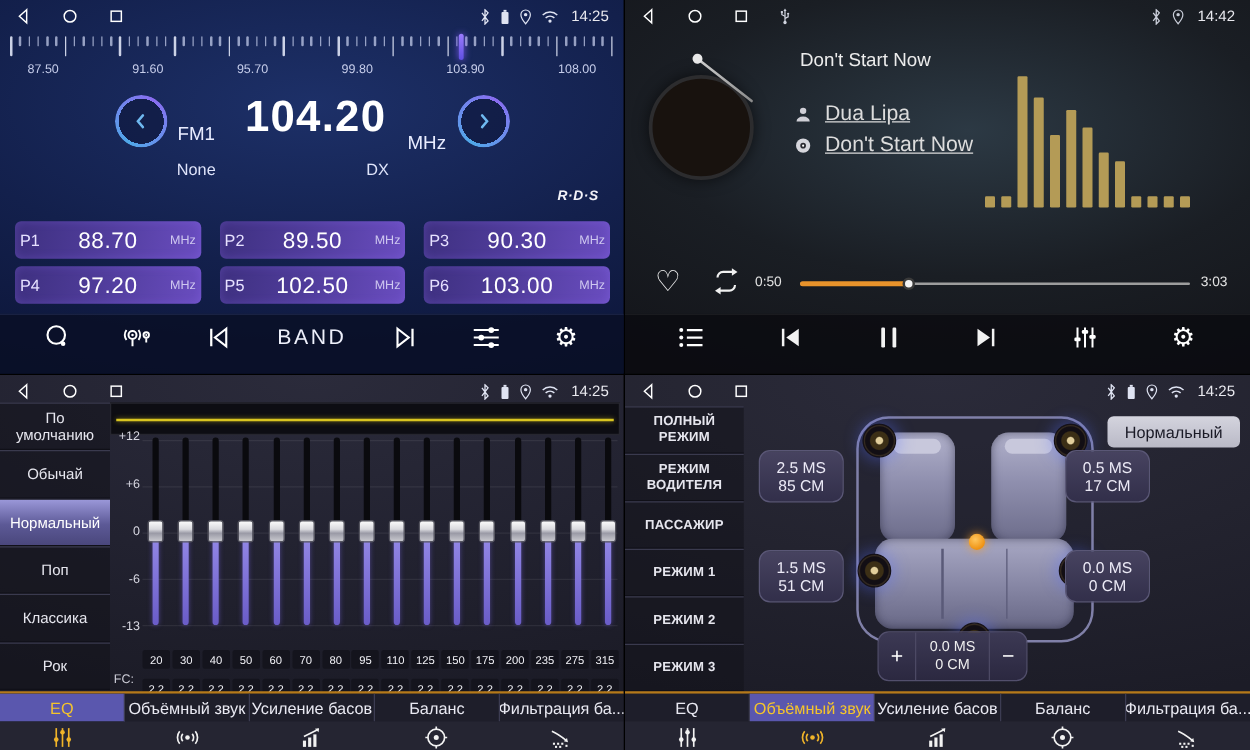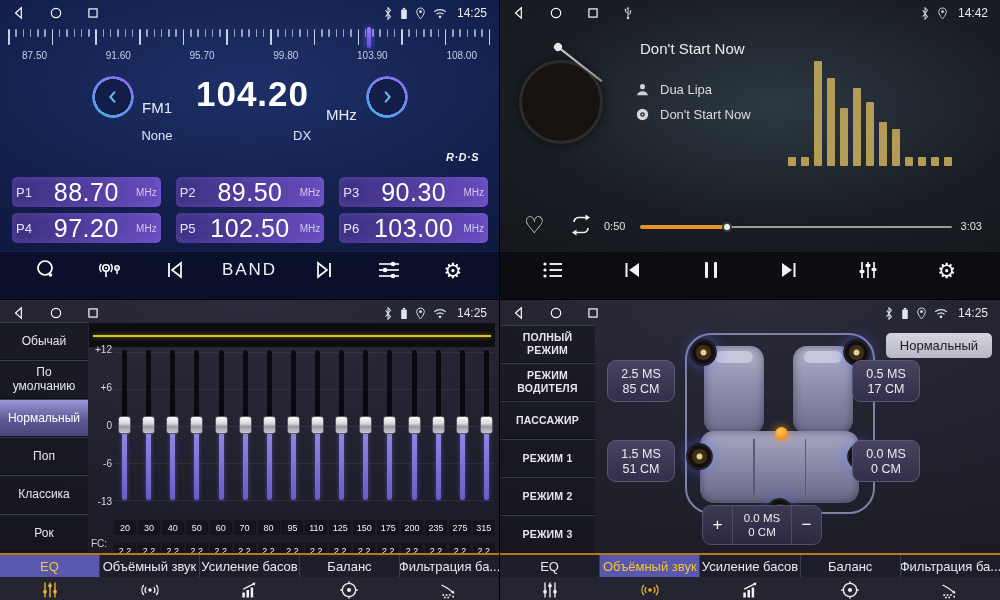--- a/index.html
+++ b/index.html
@@ -32,37 +32,37 @@
   .rb-right { left:367px; top:77px; }
   .r-band { position:absolute; left:133px; top:99px; width:48px; text-align:center; font-size:15px; color:#e8ecff; }
   .r-freq { position:absolute; left:175px; top:74px; width:155px; text-align:center; font-size:35px; font-weight:bold; color:#fff; letter-spacing:1px; }
   .r-mhz { position:absolute; left:326px; top:106px; font-size:15px; color:#e8ecff; }
   .r-none { position:absolute; left:131px; top:128px; width:52px; text-align:center; font-size:13px; color:#dfe4fa; }
   .r-dx { position:absolute; left:293px; top:128px; font-size:13px; color:#dfe4fa; }
   .r-rds { position:absolute; right:20px; top:151px; font-size:11px; font-style:italic; font-weight:900; color:#f2f2f8; letter-spacing:.5px; }
   .presets { position:absolute; left:12px; right:11px; top:177px; display:grid; grid-template-columns:1fr 1fr 1fr; grid-template-rows:30px 30px; gap:6px 15px; }
   .preset { display:flex; align-items:center; border-radius:5px; background:linear-gradient(100deg,#3e3080 0%,#4f3c9a 45%,#6a4dc0 100%); box-shadow:inset 0 0 8px rgba(150,120,255,.25); padding:0 4px; cursor:pointer; }
   .preset .pid { font-size:13px; color:#e6e1ff; width:26px; }
-  .preset .pfreq { flex:1; text-align:center; font-size:25px; color:#fff; letter-spacing:.5px; }
+  .preset .pfreq { flex:1; text-align:center; font-size:18px; color:#fff; letter-spacing:.5px; }
   .preset .punit { font-size:10px; color:#cfc8f0; width:26px; text-align:right; }
   .toolbar { position:absolute; left:0; right:0; bottom:0; height:48px; display:flex; align-items:flex-start; justify-content:space-around; padding:0 14px; }
   .radio .toolbar { background:rgba(9,15,38,.85); border-top:1px solid rgba(120,140,220,.14); }
   .player .toolbar { background:rgba(10,10,15,.78); border-top:1px solid rgba(255,255,255,.06); }
   .tbtn { background:none; border:none; cursor:pointer; display:flex; align-items:center; justify-content:center; min-width:34px; height:36px; }
   .tbtn .txt { color:#eef0fb; font-size:17px; letter-spacing:2px; }
   .uico { color:#fff; font-size:21px; line-height:1; }
 
   
   .p-title { position:absolute; left:140px; top:40px; font-size:15px; color:#ececec; }
   .album { position:absolute; left:19px; top:60px; width:84px; height:84px; border-radius:50%; background:#18120e; border:3px solid #2c2c2e; box-shadow:0 0 12px rgba(0,0,0,.6); }
   .album .inner { position:absolute; inset:4px; border-radius:50%; background:radial-gradient(60% 60% at 42% 35%, #c needed 0,#c79a6e 0%, #8a5f45 38%, #4a322a 62%, #221913 100%); }
   .pin { position:absolute; left:58px; top:46px; width:56px; height:2px; background:linear-gradient(90deg,#cfcfcf,#8a8a8a); transform:rotate(38deg); transform-origin:left center; border-radius:2px; }
   .pin::after { content:""; position:absolute; left:-4px; top:-3px; width:8px; height:8px; border-radius:50%; background:#e8e8e8; }
   .meta-row { position:absolute; display:flex; align-items:center; gap:9px; }
-  .meta-row .mtxt { font-size:13px; color:#dcdcdc; }
+  .meta-row .mtxt { font-size:17px; color:#dcdcdc;text-decoration:underline; }
   .spectrum { position:absolute; left:288px; top:58px; width:176px; height:108px; display:flex; align-items:flex-end; gap:5px; }
   .sbar { width:8px; border-radius:1px; }
   .prog-row { position:absolute; left:0; right:0; top:206px; height:40px; }
   .heart-btn { position:absolute; left:24px; top:6px; background:none; border:none; color:#f0f0f0; font-size:23px; cursor:pointer; }
   .repeat-btn { position:absolute; left:68px; top:8px; background:none; border:none; cursor:pointer; }
   .t-elapsed { position:absolute; left:104px; top:14px; font-size:11px; color:#e2e2e2; }
   .t-duration { position:absolute; right:18px; top:14px; font-size:11px; color:#e2e2e2; }
   .prog-track { position:absolute; left:140px; right:48px; top:20px; height:2px; background:#9d9d9d; border-radius:2px; cursor:pointer; }
   .prog-fill { position:absolute; left:0; top:-1px; height:4px; background:#e8932b; border-radius:2px; }
   .prog-thumb { position:absolute; top:-4px; width:10px; height:10px; margin-left:-5px; border-radius:50%; background:#f4f4f4; border:2px solid #3a3a3a; }
@@ -565,22 +565,22 @@
               <path d="M4.5 8 a7 7 0 0 1 9 0" fill="none" stroke="#dfe3f2" stroke-width="1.5"></path>
               <circle cx="9" cy="11.3" r="1.7" fill="#dfe3f2"></circle>
             </svg>
           </span>
         <span class="sb-time">14:25</span>
       </div>
     </div>
 
     <div class="side-list">
 
-    <div class="side-item">Обычай</div>
-        <div class="side-item">По умолчанию</div>
+    <div class="side-item">По умолчанию</div>
+        <div class="side-item">Обычай</div>
         <div class="side-item selected">Нормальный</div>
         <div class="side-item">Поп</div>
         <div class="side-item">Классика</div>
         <div class="side-item">Рок</div>
       </div>
 
     <div class="eq-strip">
       <div class="eq-curve"></div>
     </div>
 

